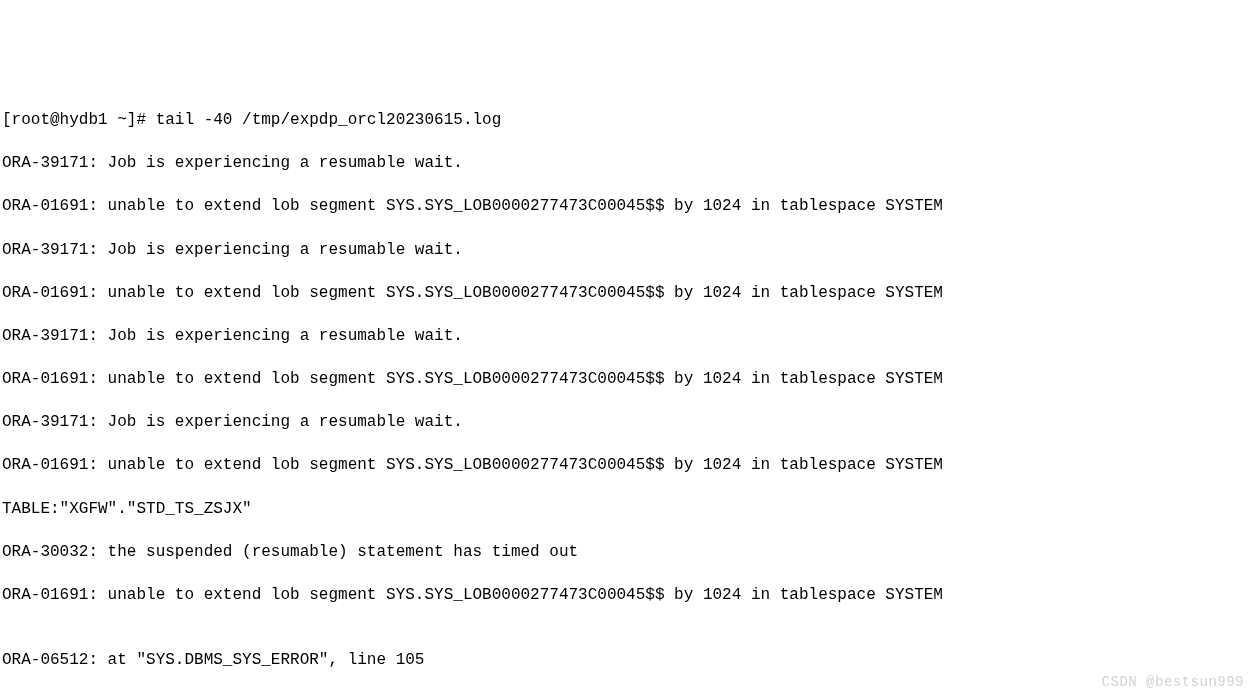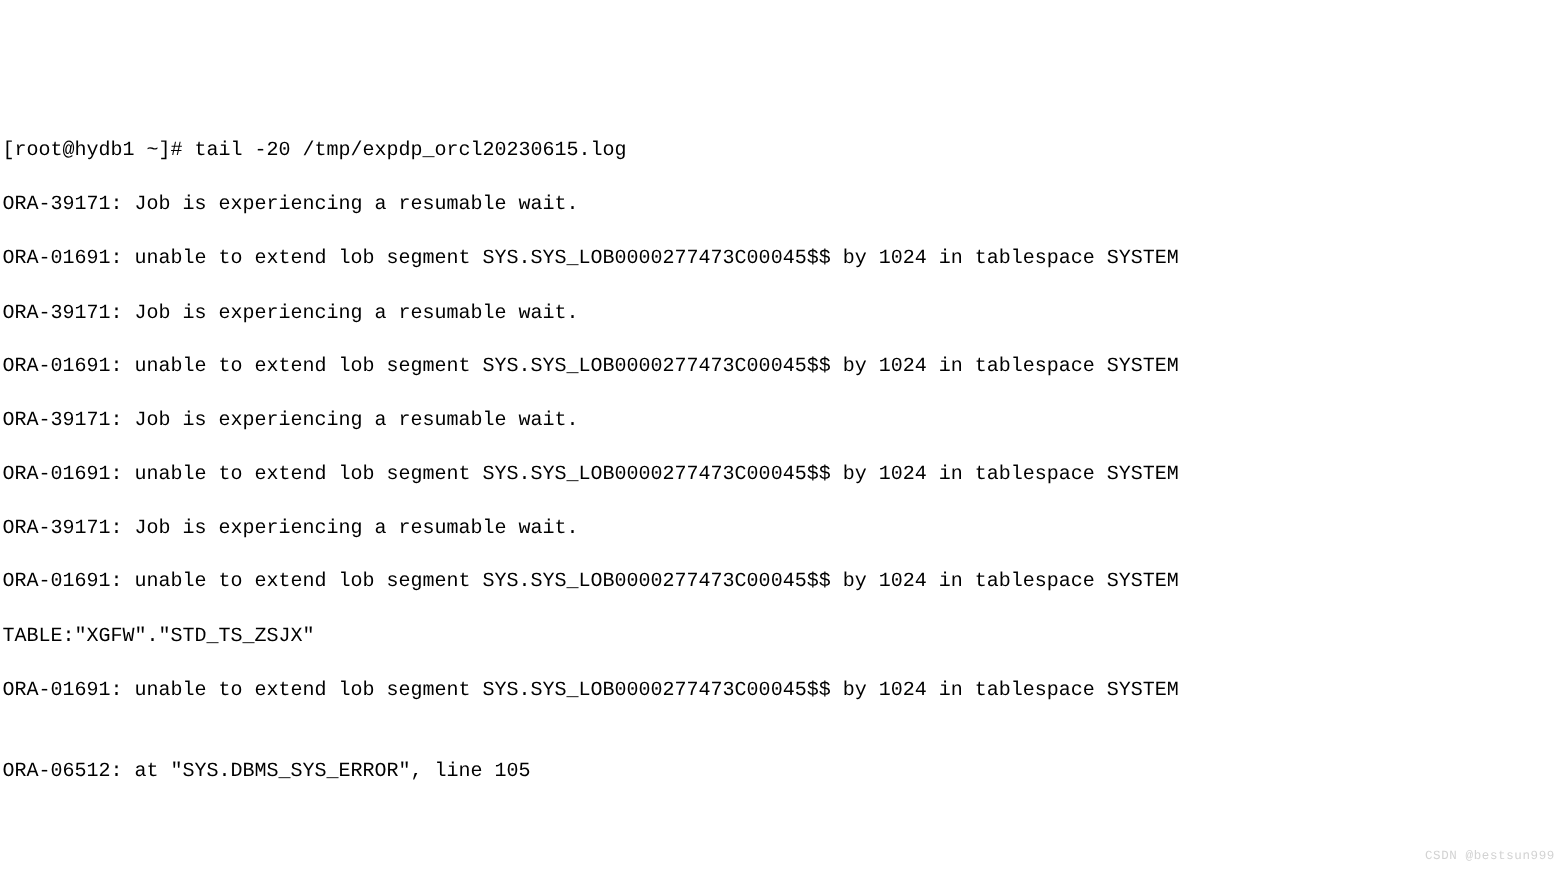--- a/index.html
+++ b/index.html
@@ -23,41 +23,42 @@
       padding: 2px 0 0 2px;
     }
     .line {
       display: block;
     }
     .watermark {
       position: absolute;
       right: 10px;
       bottom: 6px;
       color: rgba(180,180,180,0.6);
-      font-size: 10px;
+      font-size: 14px;
       letter-spacing: 0.5px;
       margin-top: 40px;
     }
   </style>
 </head>
 <body>
 
 
 
 <div class="terminal">
-<span class="line">[root@hydb1 ~]# tail -20 /tmp/expdp_orcl20230615.log</span>
+<span class="line">[root@hydb1 ~]# tail -40 /tmp/expdp_orcl20230615.log</span>
 <span class="line">ORA-39171: Job is experiencing a resumable wait.</span>
 <span class="line">ORA-01691: unable to extend lob segment SYS.SYS_LOB0000277473C00045$$ by 1024 in tablespace SYSTEM</span>
 <span class="line">ORA-39171: Job is experiencing a resumable wait.</span>
 <span class="line">ORA-01691: unable to extend lob segment SYS.SYS_LOB0000277473C00045$$ by 1024 in tablespace SYSTEM</span>
 <span class="line">ORA-39171: Job is experiencing a resumable wait.</span>
 <span class="line">ORA-01691: unable to extend lob segment SYS.SYS_LOB0000277473C00045$$ by 1024 in tablespace SYSTEM</span>
 <span class="line">ORA-39171: Job is experiencing a resumable wait.</span>
 <span class="line">ORA-01691: unable to extend lob segment SYS.SYS_LOB0000277473C00045$$ by 1024 in tablespace SYSTEM</span>
 <span class="line">TABLE:"XGFW"."STD_TS_ZSJX"</span>
+<span class="line">ORA-30032: the suspended (resumable) statement has timed out</span>
 <span class="line">ORA-01691: unable to extend lob segment SYS.SYS_LOB0000277473C00045$$ by 1024 in tablespace SYSTEM</span>
 <span class="line"></span>
 <span class="line">ORA-06512: at "SYS.DBMS_SYS_ERROR", line 105</span>
 
 <span class="line"></span>
 
 
 
 
 

